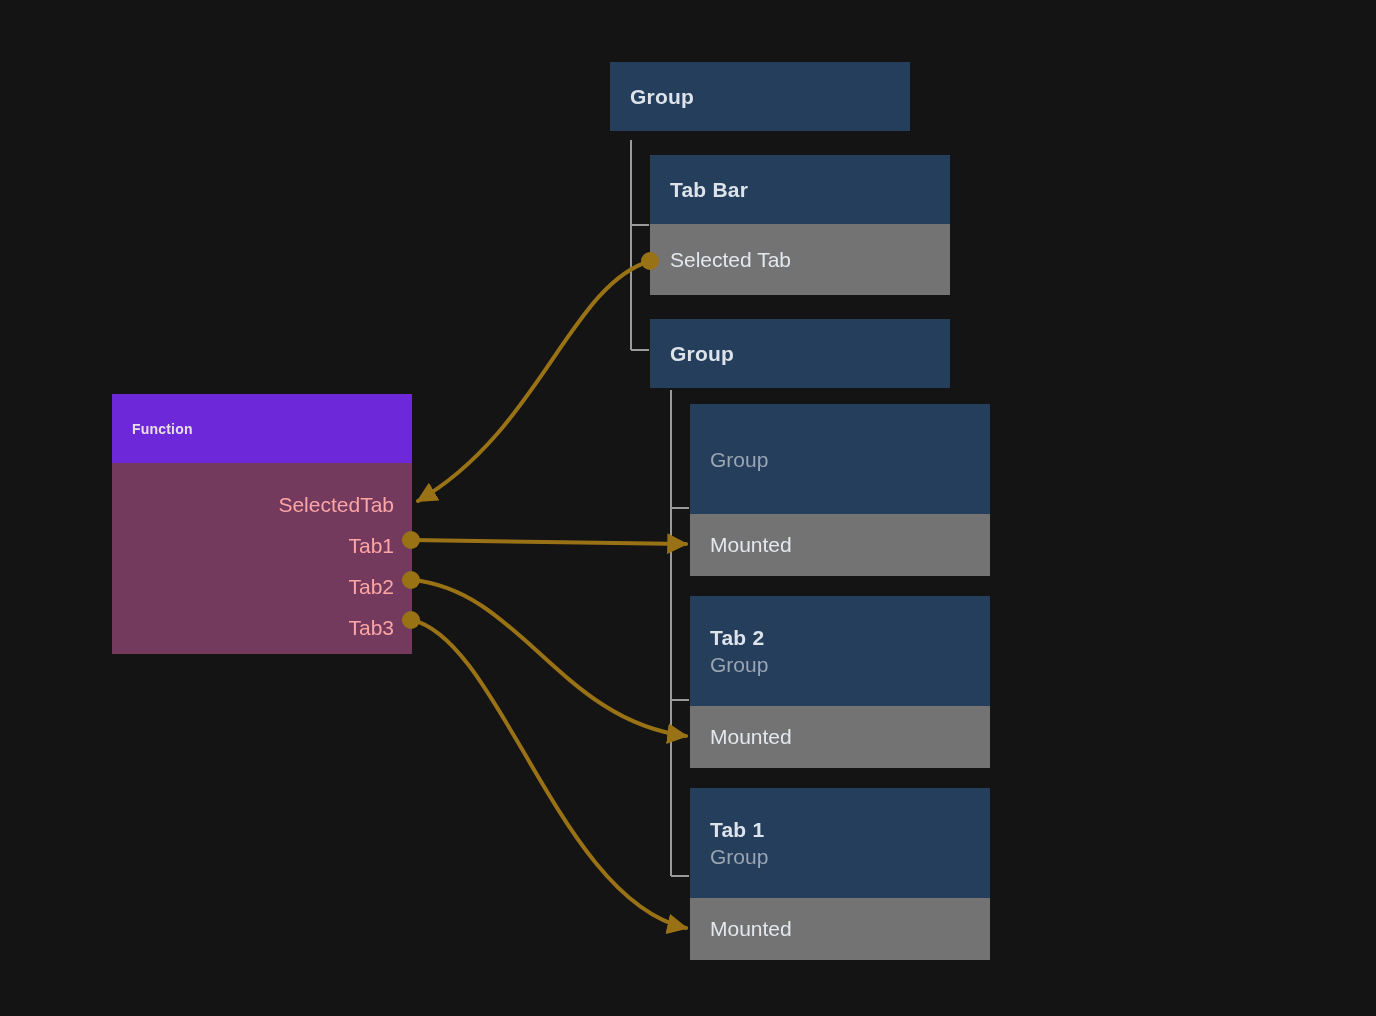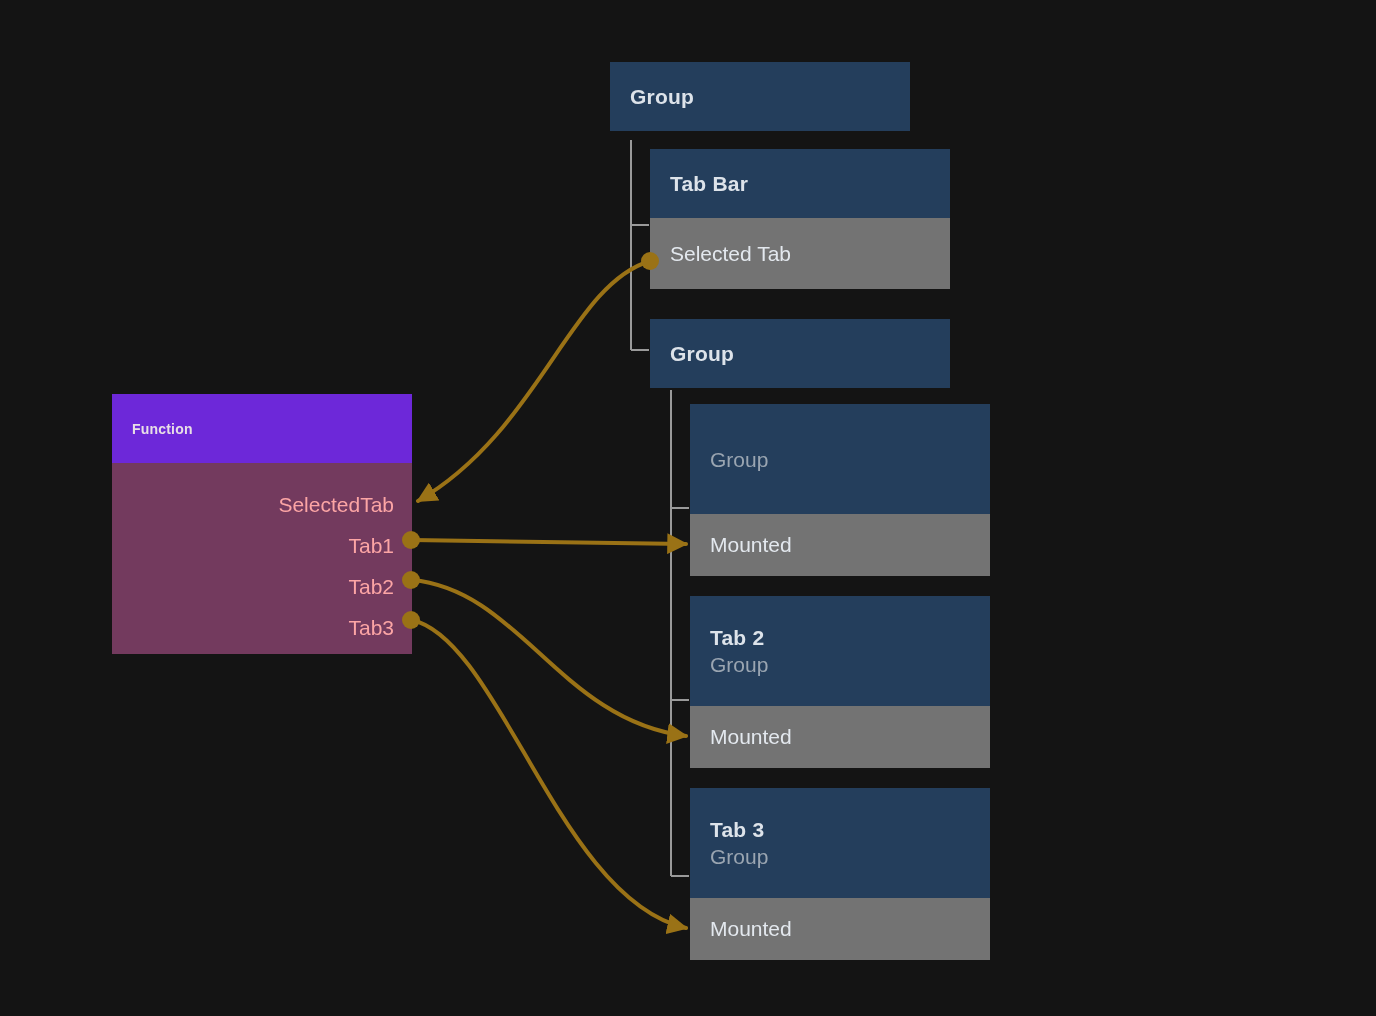--- a/index.html
+++ b/index.html
@@ -126,21 +126,21 @@
       <path d="M671,876 L689,876"></path>
     </g>
   </svg>
 
   <div class="node" style="left:610px; top:62px; width:300px; height:69px;">
     <div class="node-header" style="height:69px;">
       <span class="title">Group</span>
     </div>
   </div>
 
-  <div class="node" style="left:650px; top:149px; width:300px; height:140px;">
+  <div class="node" style="left:650px; top:155px; width:300px; height:140px;">
     <div class="node-header" style="height:69px;">
       <span class="title">Tab Bar</span>
     </div>
     <div class="node-row" style="height:71px;">
       <span>Selected Tab</span>
     </div>
   </div>
 
   <div class="node" style="left:650px; top:319px; width:300px; height:69px;">
     <div class="node-header" style="height:69px;">
@@ -162,21 +162,21 @@
       <span class="title">Tab 2</span>
       <span class="subtitle">Group</span>
     </div>
     <div class="node-row" style="height:62px;">
       <span>Mounted</span>
     </div>
   </div>
 
   <div class="node" style="left:690px; top:788px; width:300px; height:172px;">
     <div class="node-header" style="height:110px;">
-      <span class="title">Tab 3</span>
+      <span class="title">Tab 1</span>
       <span class="subtitle">Group</span>
     </div>
     <div class="node-row" style="height:62px;">
       <span>Mounted</span>
     </div>
   </div>
 
   <div class="fnode" style="left:112px; top:394px; width:300px; height:260px;">
     <div class="fnode-header" style="height:69px;">
       <span>Function</span>

